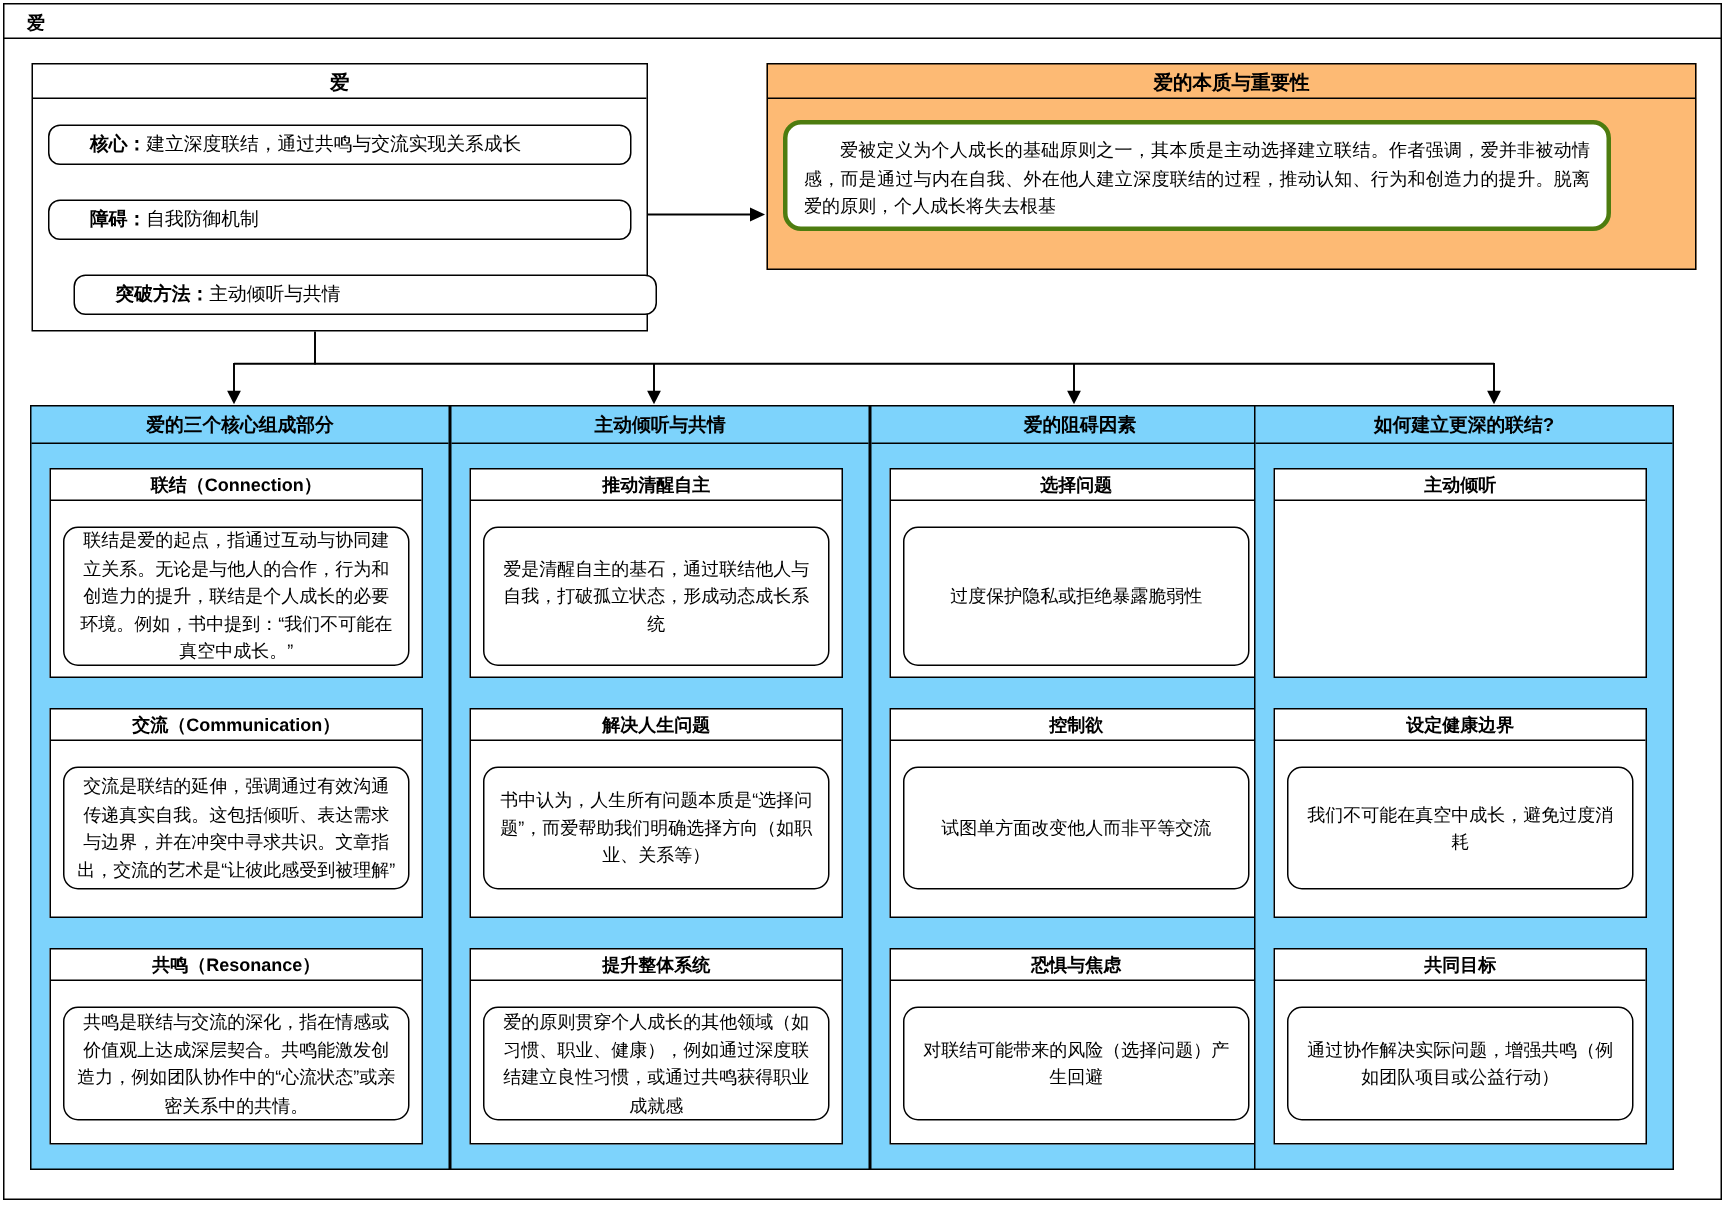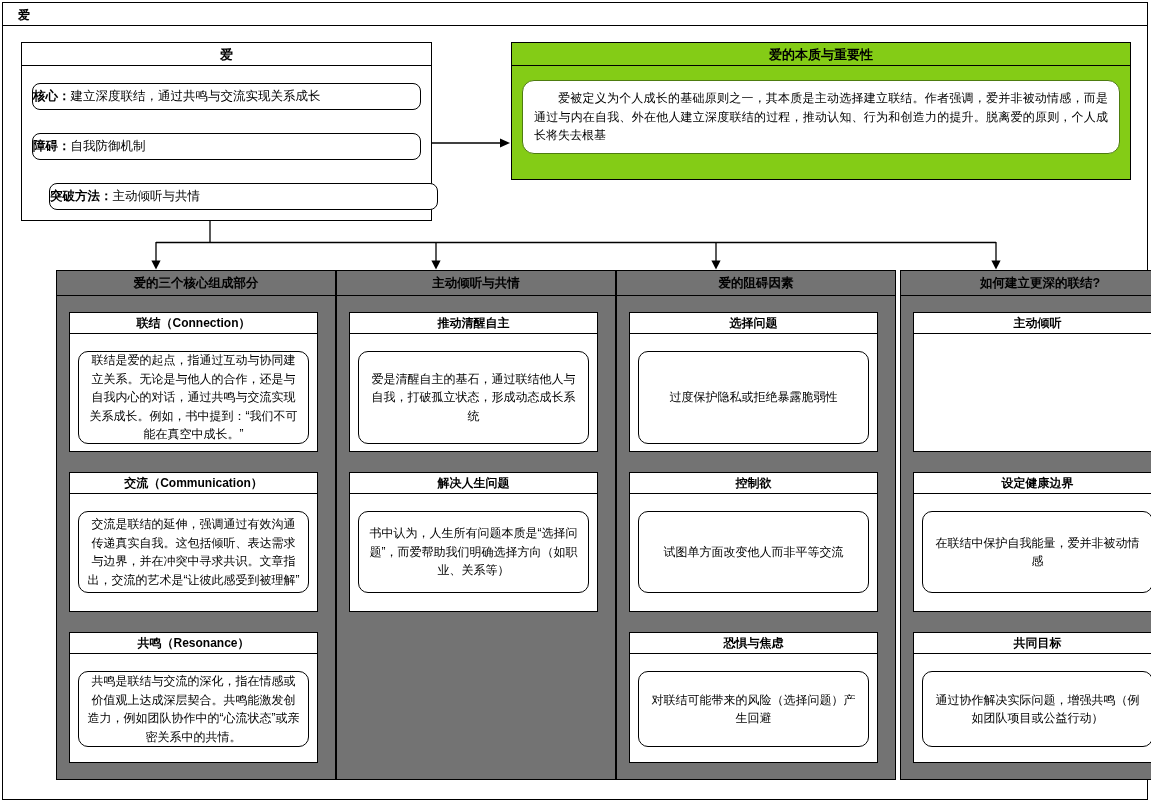--- a/index.html
+++ b/index.html
@@ -24,42 +24,42 @@
   .header-divider {
     left:2px; top:25px; width:1146px; height:1px; background:#000;
   }
 
   
   .root-box { left:21px; top:42px; width:411px; height:179px; border:1px solid #000; background:#fff; }
   .root-title { height:23px; line-height:23px; border-bottom:1px solid #000; text-align:center; font-weight:bold; font-size:13px; }
   .root-item {
     position:absolute; left:10px; width:389px; height:27px;
     border:1px solid #000; border-radius:8px;
-    font-size:12.5px; line-height:25px; padding-left:0;
+    font-size:12.5px; line-height:25px; padding-left:27px;
     white-space:nowrap; overflow:hidden; background:#fff;
   }
   .root-item b { font-weight:bold; }
   .root-item-1 { top:40px; }
   .root-item-2 { top:90px; }
   .root-item-3 { top:140px;margin-left:17px; }
 
   
-  .essence-box { left:511px; top:42px; width:620px; height:138px; border:1px solid #000; background:#84cc16; }
+  .essence-box { left:511px; top:42px; width:620px; height:138px; border:1px solid #000; background:#fdba74; }
   .essence-title { height:23px; line-height:23px; border-bottom:1px solid #000; text-align:center; font-weight:bold; font-size:13px; }
   .essence-body {
-    position:absolute; left:10px; top:37px; width:598px; height:74px;
-    border:1px solid #4d7c0f; border-radius:12px;
+    position:absolute; left:10px; top:37px; width:552px; height:74px;
+    border:3px solid #4d7c0f; border-radius:12px;
     padding:8px 11px; font-size:12px; line-height:18.5px;
     text-align:justify; background:#fff; overflow:hidden;
   }
   .essence-body p { text-indent:2em; }
 
   
-  .column { top:270px; width:280px; height:510px; border:1px solid #000; background:#737373;margin-left:36px; }
-  .col-1 { left:20px; } .col-2 { left:300px; } .col-3 { left:580px; } .col-4 { left:864px; }
+  .column { top:270px; width:280px; height:510px; border:1px solid #000; background:#7dd3fc; }
+  .col-1 { left:20px; } .col-2 { left:300px; } .col-3 { left:580px; } .col-4 { left:836px; }
   .col-title { height:25px; line-height:25px; border-bottom:1px solid #000; text-align:center; font-weight:bold; font-size:12.5px; }
 
   .card { position:absolute; left:12px; width:249px; border:1px solid #000; background:#fff; }
   .row1 { top:41px; height:140px; }
   .row2 { top:201px; height:140px; }
   .row3 { top:361px; height:131px; }
   .card-title { height:21px; line-height:20px; border-bottom:1px solid #000; text-align:center; font-weight:bold; font-size:12px; }
   .card-body {
     position:absolute; left:8px; right:8px; top:38px;
     border:1px solid #000; border-radius:10px;
@@ -92,21 +92,21 @@
   <div class="essence-body">
       <p>爱被定义为个人成长的基础原则之一，其本质是主动选择建立联结。作者强调，爱并非被动情感，而是通过与内在自我、外在他人建立深度联结的过程，推动认知、行为和创造力的提升。脱离爱的原则，个人成长将失去根基</p>
     </div>
 </div>
 
 <div class="abs column col-1">
   <div class="col-title">爱的三个核心组成部分</div>
   <div class="card row1">
     <div class="card-title">联结（Connection）</div>
     <div class="card-body">
-        <span>联结是爱的起点，指通过互动与协同建立关系。无论是与他人的合作，还是与自我内心的对话，通过共鸣与交流实现关系成长。例如，书中提到：“我们不可能在真空中成长。”</span>
+        <span>联结是爱的起点，指通过互动与协同建立关系。无论是与他人的合作，行为和创造力的提升，联结是个人成长的必要环境。例如，书中提到：“我们不可能在真空中成长。”</span>
       </div>
   </div>
   <div class="card row2">
     <div class="card-title">交流（Communication）</div>
     <div class="card-body">
         <span>交流是联结的延伸，强调通过有效沟通传递真实自我。这包括倾听、表达需求与边界，并在冲突中寻求共识。文章指出，交流的艺术是“让彼此感受到被理解”</span>
       </div>
   </div>
   <div class="card row3">
     <div class="card-title">共鸣（Resonance）</div>
@@ -123,20 +123,26 @@
     <div class="card-body">
         <span>爱是清醒自主的基石，通过联结他人与自我，打破孤立状态，形成动态成长系统</span>
       </div>
   </div>
   <div class="card row2">
     <div class="card-title">解决人生问题</div>
     <div class="card-body">
         <span>书中认为，人生所有问题本质是“选择问题”，而爱帮助我们明确选择方向（如职业、关系等）</span>
       </div>
   </div>
+  <div class="card row3">
+    <div class="card-title">提升整体系统</div>
+    <div class="card-body">
+        <span>爱的原则贯穿个人成长的其他领域（如习惯、职业、健康），例如通过深度联结建立良性习惯，或通过共鸣获得职业成就感</span>
+      </div>
+  </div>
 </div>
 
 <div class="abs column col-3">
   <div class="col-title">爱的阻碍因素</div>
   <div class="card row1">
     <div class="card-title">选择问题</div>
     <div class="card-body">
         <span>过度保护隐私或拒绝暴露脆弱性</span>
       </div>
   </div>
@@ -155,21 +161,21 @@
 </div>
 
 <div class="abs column col-4">
   <div class="col-title">如何建立更深的联结?</div>
   <div class="card row1">
     <div class="card-title">主动倾听</div>
   </div>
   <div class="card row2">
     <div class="card-title">设定健康边界</div>
     <div class="card-body">
-        <span>在联结中保护自我能量，爱并非被动情感</span>
+        <span>我们不可能在真空中成长，避免过度消耗</span>
       </div>
   </div>
   <div class="card row3">
     <div class="card-title">共同目标</div>
     <div class="card-body">
         <span>通过协作解决实际问题，增强共鸣（例如团队项目或公益行动）</span>
       </div>
   </div>
 </div>
 

